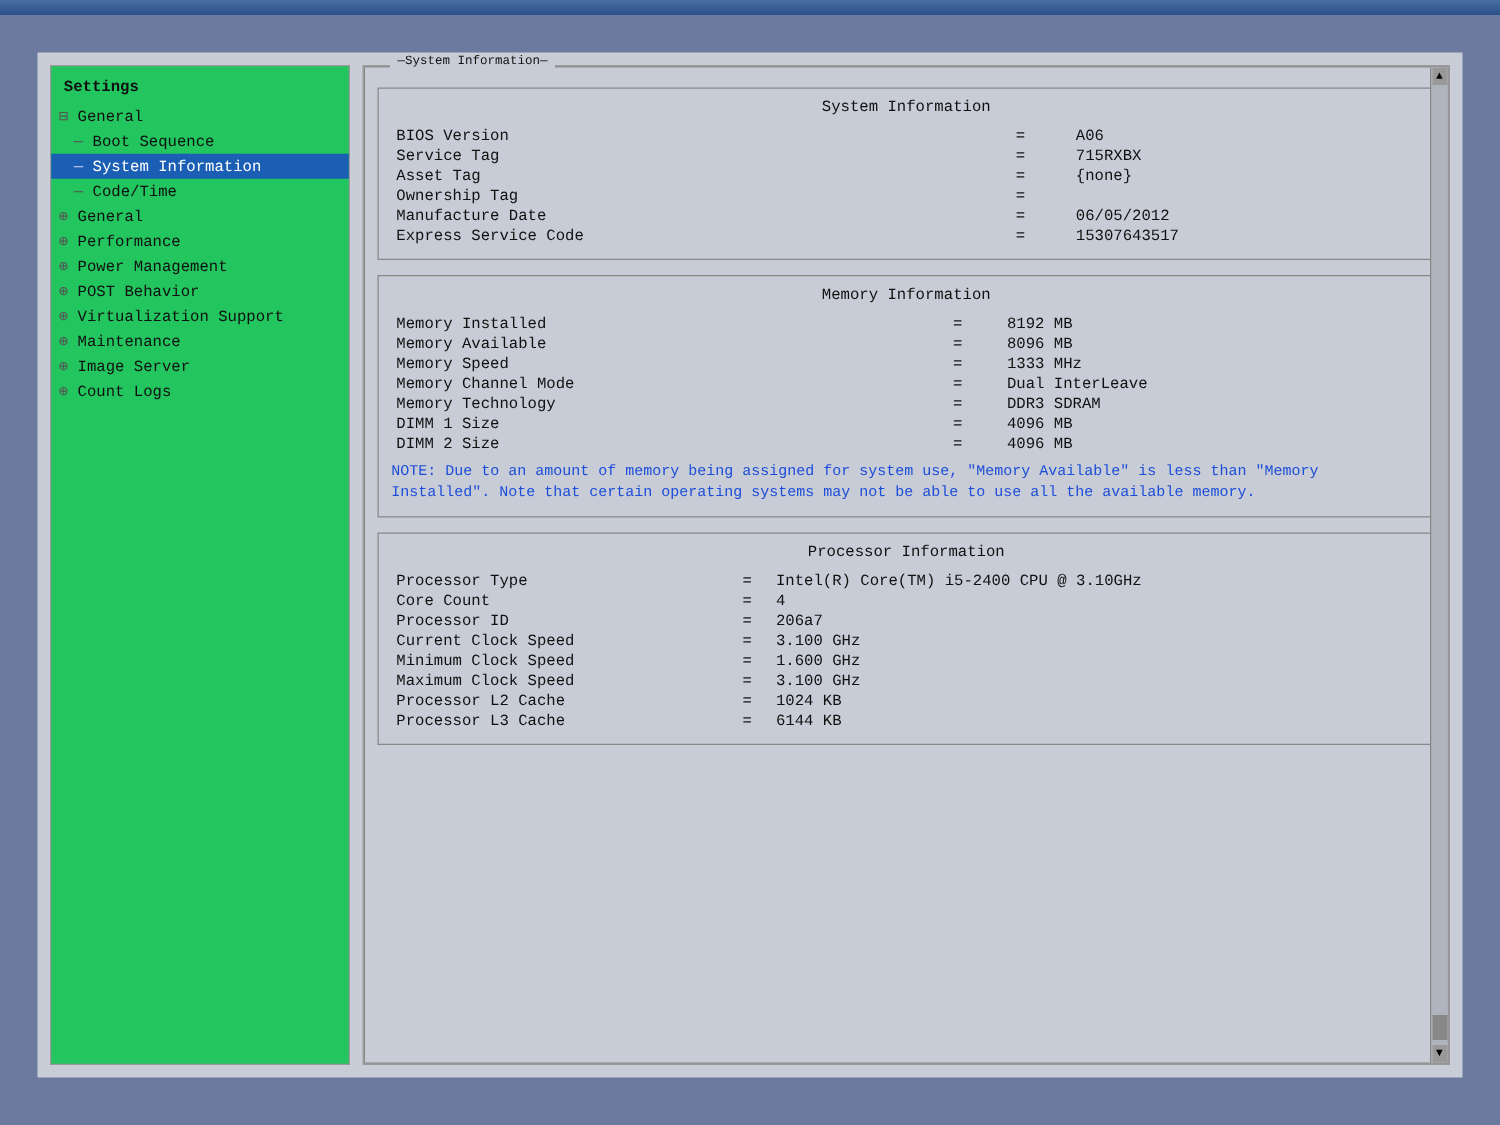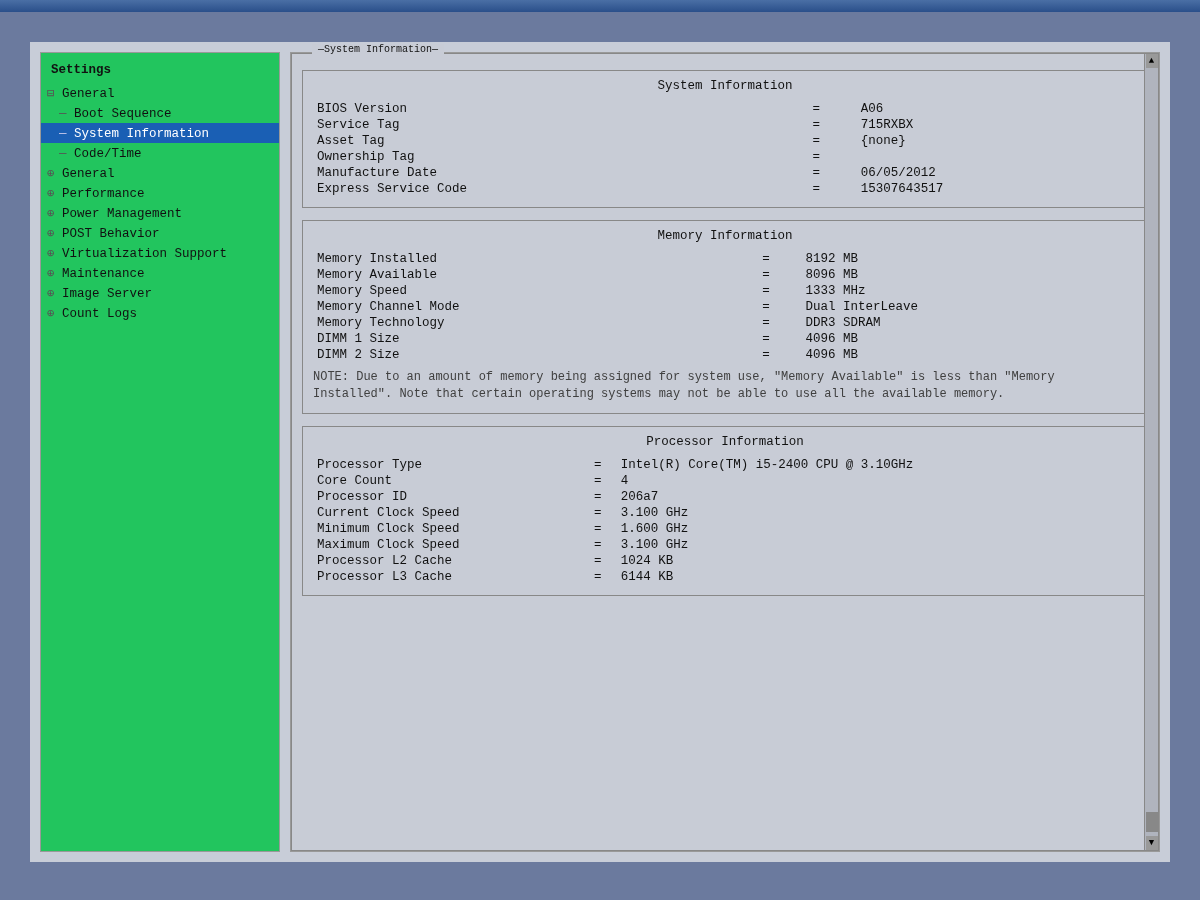--- a/index.html
+++ b/index.html
@@ -142,21 +142,21 @@
       min-width: 160px;
     }
 
     .info-table td:nth-child(2) {
       white-space: nowrap;
       padding-right: 4px;
     }
 
     .note-text {
       font-size: 12px;
-      color: #404040;
+      color: #1d4ed8;
       margin-top: 6px;
       line-height: 1.4;
     }
 
     .scrollbar {
       position: absolute;
       right: 0;
       top: 0;
       bottom: 0;
       width: 14px;

